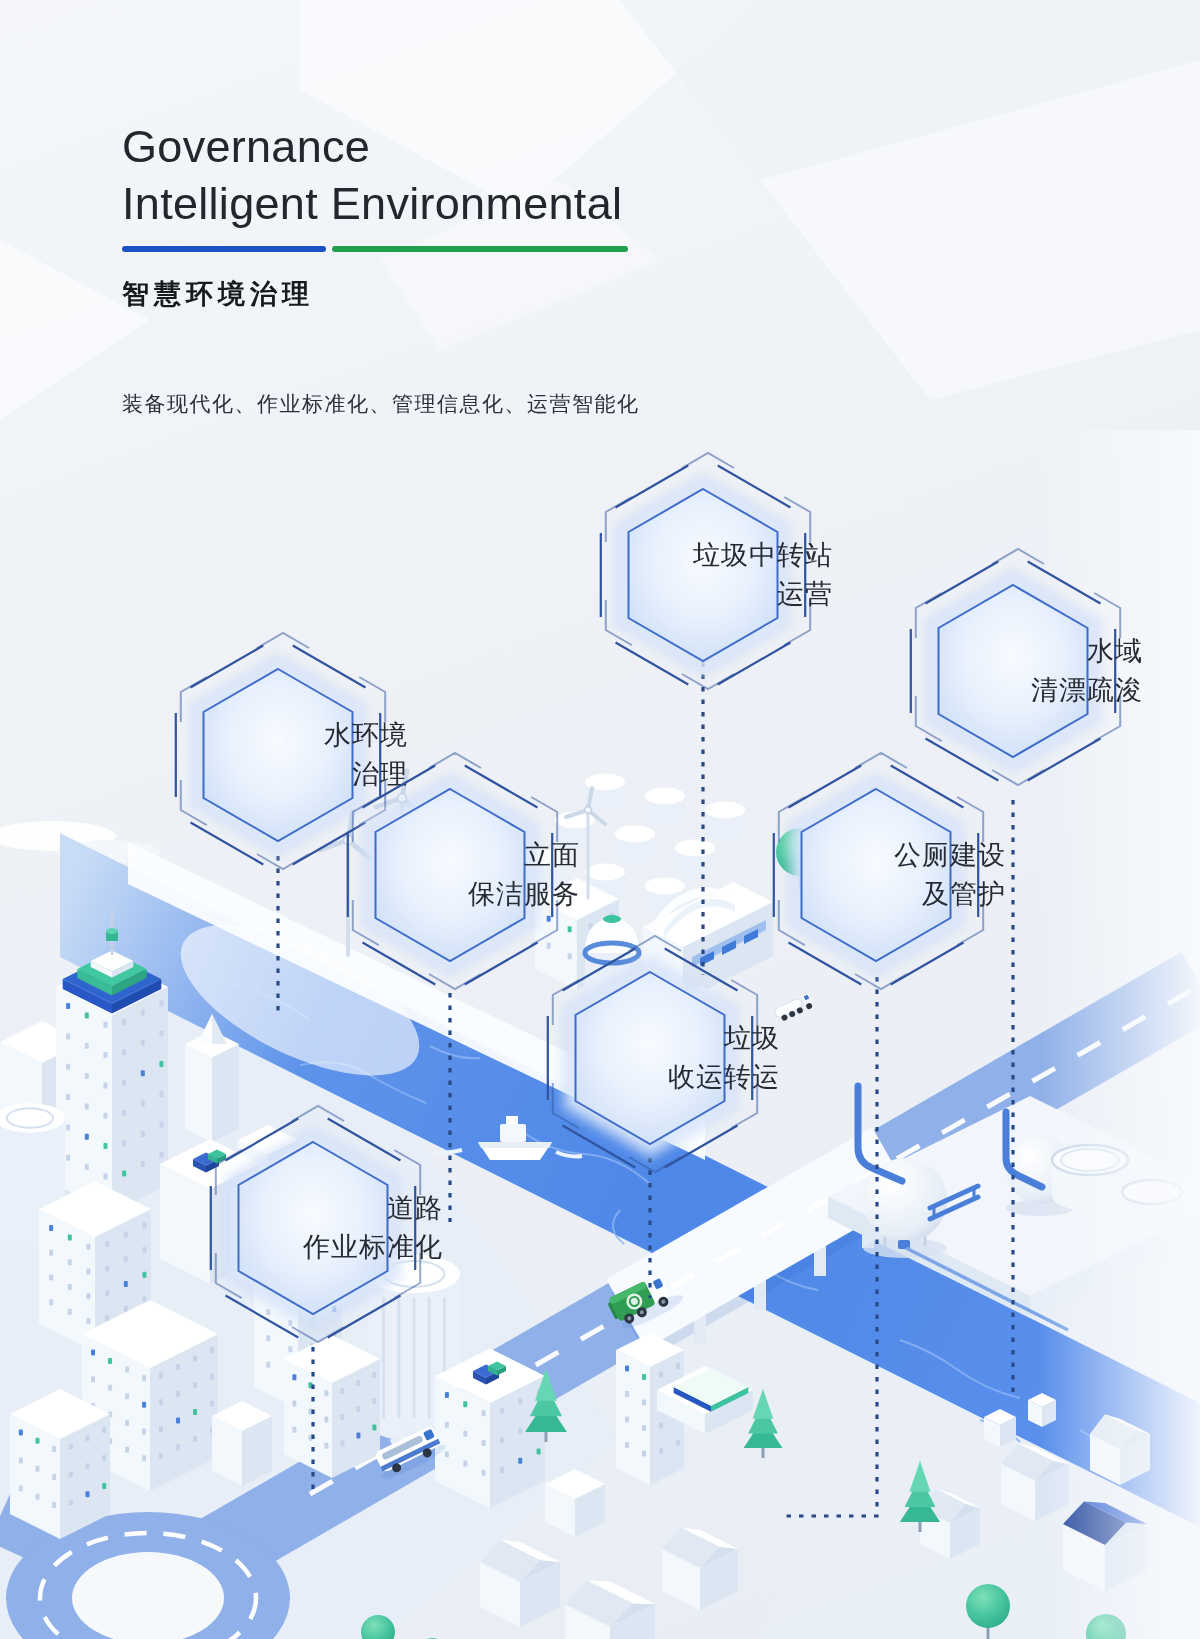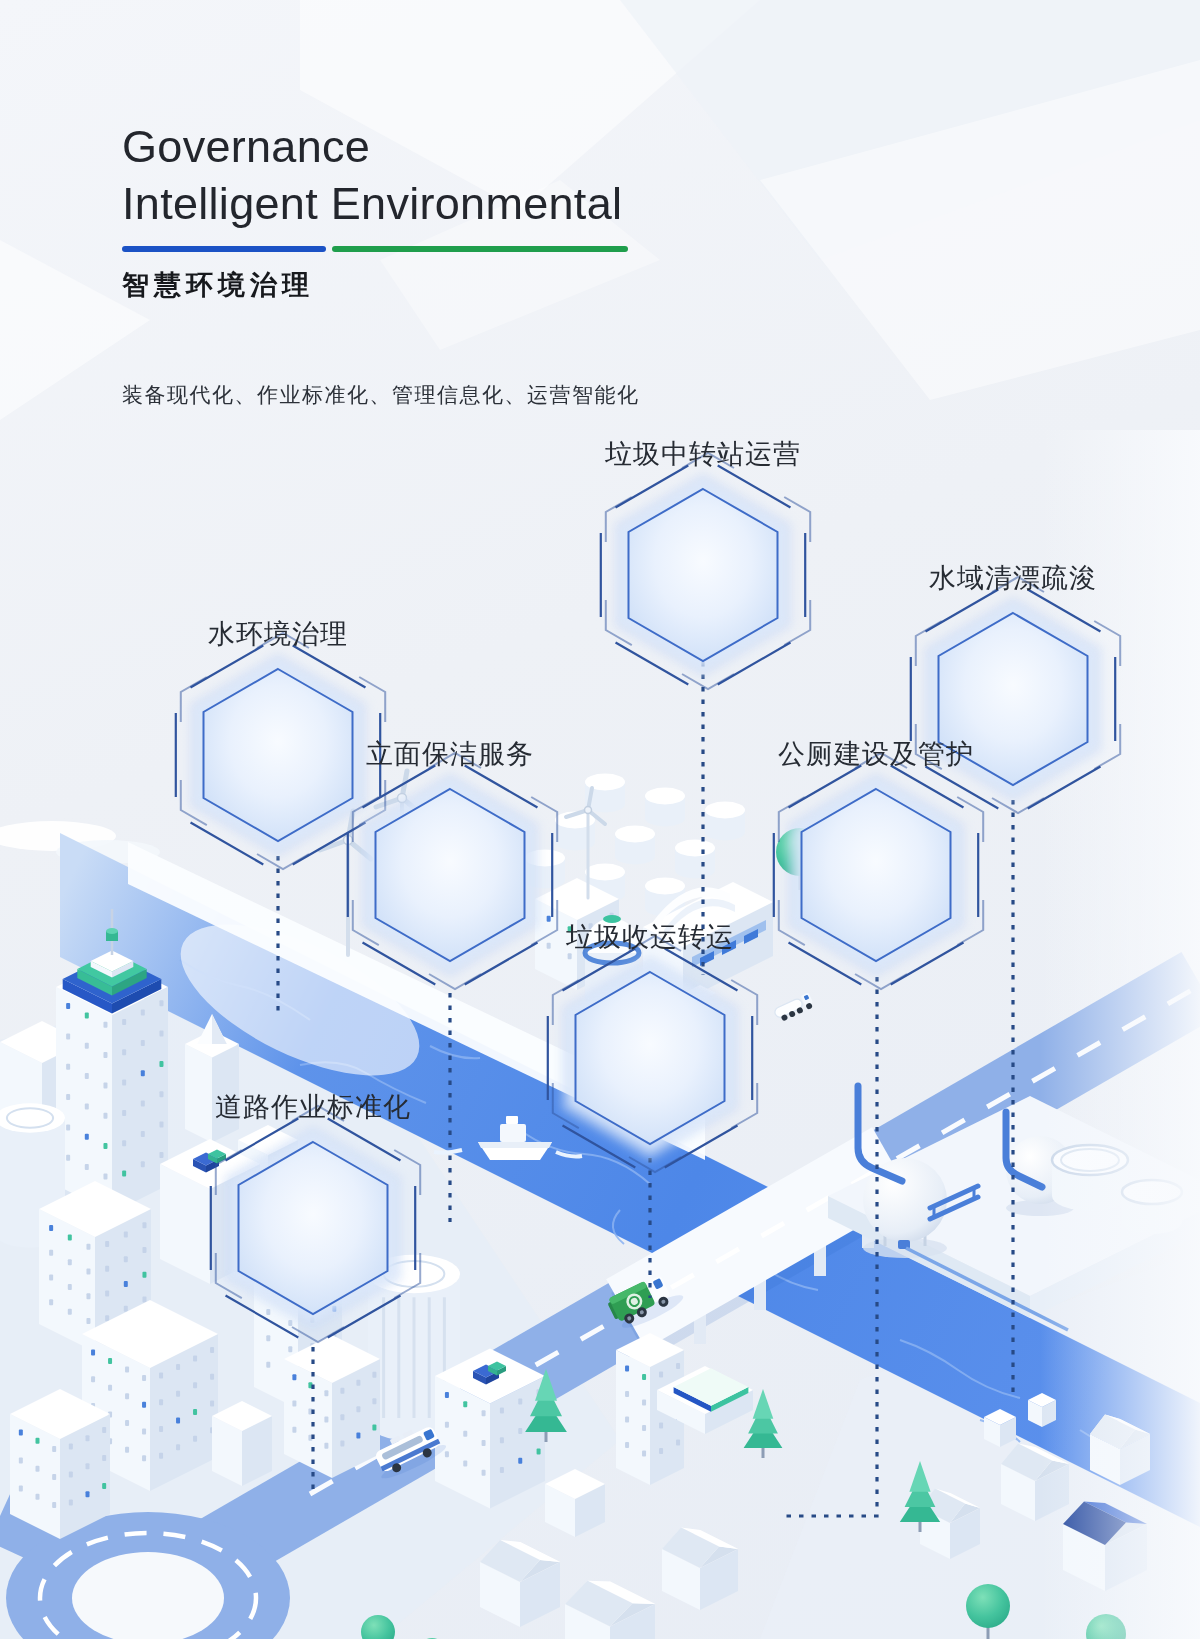--- a/index.html
+++ b/index.html
@@ -9,27 +9,27 @@
     background:linear-gradient(160deg,#f4f6fa 0%,#eef1f6 40%,#e8edf5 100%);
     font-family:"Liberation Sans","DejaVu Sans",sans-serif;
   }
   #scene{position:absolute;inset:0;z-index:1}
   .header{position:absolute;left:122px;top:118px;width:740px;z-index:3}
   .title{font-size:45px;line-height:57px;font-weight:500;color:#23262d;letter-spacing:.3px}
   .title span{display:block}
   .rule{display:flex;gap:6px;margin-top:14px}
   .rule-blue{width:204px;height:6px;border-radius:3px;background:#1b52c5}
   .rule-green{width:296px;height:6px;border-radius:3px;background:#1f9e4c}
-  .subtitle{margin-top:14px;font-size:27px;line-height:38px;font-weight:700;letter-spacing:5px;color:#17191d}
+  .subtitle{margin-top:23px;font-size:27px;line-height:38px;font-weight:700;letter-spacing:5px;color:#17191d}
   .tagline{margin-top:76px;font-size:21px;line-height:30px;font-weight:500;color:#2b3038;letter-spacing:1.5px}
   .badge{position:absolute;width:260px;height:280px;z-index:4}
   .badge svg{position:absolute;inset:0;overflow:visible}
   .badge-label{
-    position:absolute;inset:0;display:flex;flex-direction:row;
-    align-items:flex-start;justify-content:center;text-align:center;
+    position:absolute;inset:0;display:flex;flex-direction:column;
+    align-items:flex-end;justify-content:center;text-align:center;
     font-size:27px;line-height:39px;font-weight:500;color:#262b33;letter-spacing:1px;
   }
   .badge-label span{display:block}
 </style>
 </head>
 <body>
 
 <svg id="scene" viewBox="0 0 1200 1639">
   <defs>
     <radialGradient id="hexg" cx="50%" cy="42%" r="72%">
@@ -638,21 +638,21 @@
 
 <div class="badge" style="left:573px;top:435px">
   <svg viewBox="0 0 260 280">
       <use href="#hexshape"></use>
     </svg>
   <div class="badge-label">
     <span>垃圾中转站</span>
     <span>运营</span>
   </div>
 </div>
-<div class="badge" style="left:883px;top:559px">
+<div class="badge" style="left:883px;top:531px">
   <svg viewBox="0 0 260 280">
       <use href="#hexshape"></use>
     </svg>
   <div class="badge-label">
     <span>水域</span>
     <span>清漂疏浚</span>
   </div>
 </div>
 <div class="badge" style="left:148px;top:615px">
   <svg viewBox="0 0 260 280">

